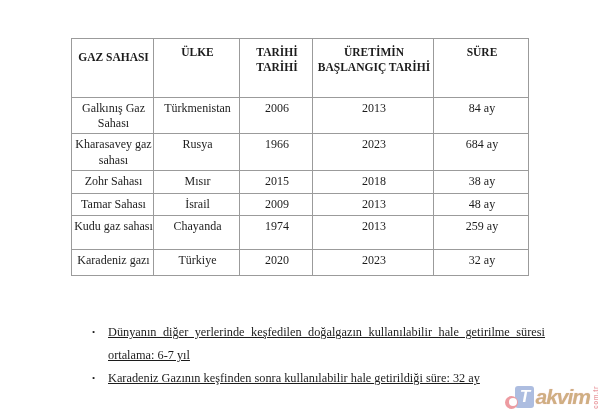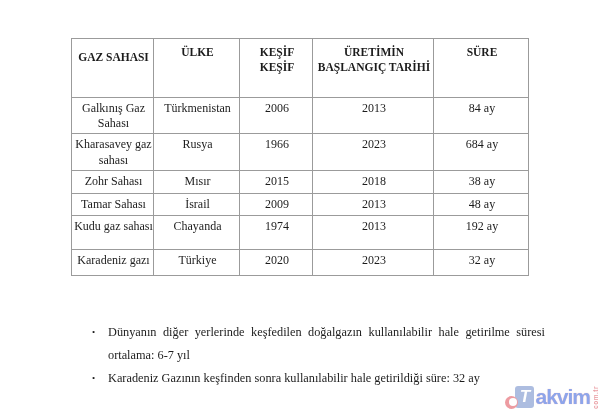--- a/index.html
+++ b/index.html
@@ -60,21 +60,21 @@
     line-height: 1.85;
     margin: 0 0 1px 0;
   }
   .note .bullet {
     flex: 0 0 16px;
     width: 16px;
     font-size: 9px;
     padding-top: 3px;
     color: #1c1c1c;
   }
-  .note .note-text { flex: 1; }
+  .note .note-text { flex: 1; text-decoration: underline; }
   .note .note-text.justify { text-align: justify; }
 
   
   .watermark {
     position: absolute;
     right: 1px; bottom: 4px;
     display: flex;
     align-items: center;
     opacity: 0.5;
     font-family: "Liberation Sans", "DejaVu Sans", sans-serif;
@@ -103,23 +103,24 @@
     font-weight: bold;
     font-style: italic;
     font-size: 17px;
     line-height: 22px;
     text-align: center;
     border-radius: 3px;
     z-index: 1;
   }
   .wm-name {
     font-weight: bold;
+    font-style: italic;
     font-size: 21px;
     letter-spacing: -1px;
-    color: #1d4ed8;
+    color: #a16207;
     text-shadow: 0 0 1px #d96a78;
     margin-left: 1px;
   }
   .wm-suffix {
     writing-mode: vertical-rl;
     transform: rotate(180deg);
     font-size: 6.5px;
     font-weight: bold;
     color: #d63c47;
     margin-left: 2px;
@@ -136,21 +137,21 @@
       <col style="width:82px">
         <col style="width:86px">
         <col style="width:73px">
         <col style="width:121px">
         <col style="width:95px">
     </colgroup>
     <thead>
       <tr>
         <th class="hdr-wide-leading">GAZ SAHASI</th>
         <th>ÜLKE</th>
-        <th>KEŞİF KEŞİF</th>
+        <th>TARİHİ TARİHİ</th>
         <th>ÜRETİMİN BAŞLANGIÇ TARİHİ</th>
         <th>SÜRE</th>
       </tr>
     </thead>
     <tbody>
       <tr class="r1">
         <td>Galkınış Gaz Sahası</td>
         <td>Türkmenistan</td>
         <td>2006</td>
         <td>2013</td>
@@ -175,21 +176,21 @@
         <td>İsrail</td>
         <td>2009</td>
         <td>2013</td>
         <td>48 ay</td>
       </tr>
       <tr class="r6">
         <td>Kudu gaz sahası</td>
         <td>Chayanda</td>
         <td>1974</td>
         <td>2013</td>
-        <td>192 ay</td>
+        <td>259 ay</td>
       </tr>
       <tr class="r7">
         <td>Karadeniz gazı</td>
         <td>Türkiye</td>
         <td>2020</td>
         <td>2023</td>
         <td>32 ay</td>
       </tr>
     </tbody>
   </table>

